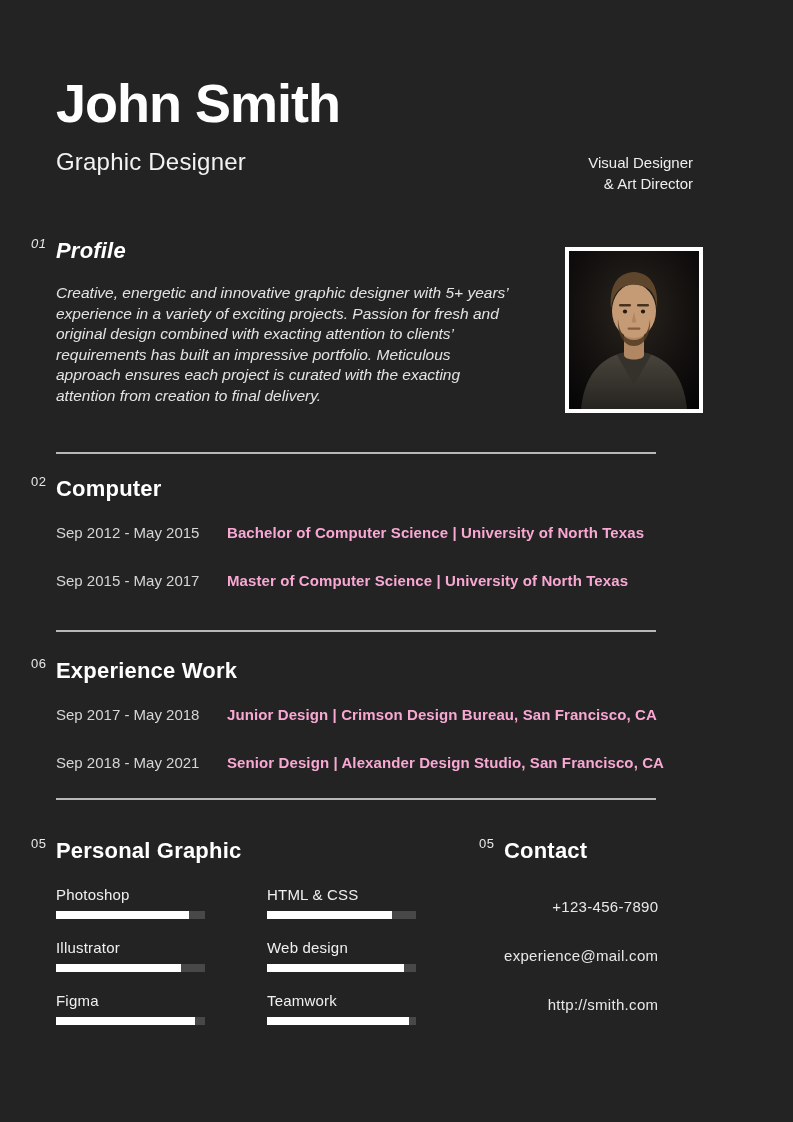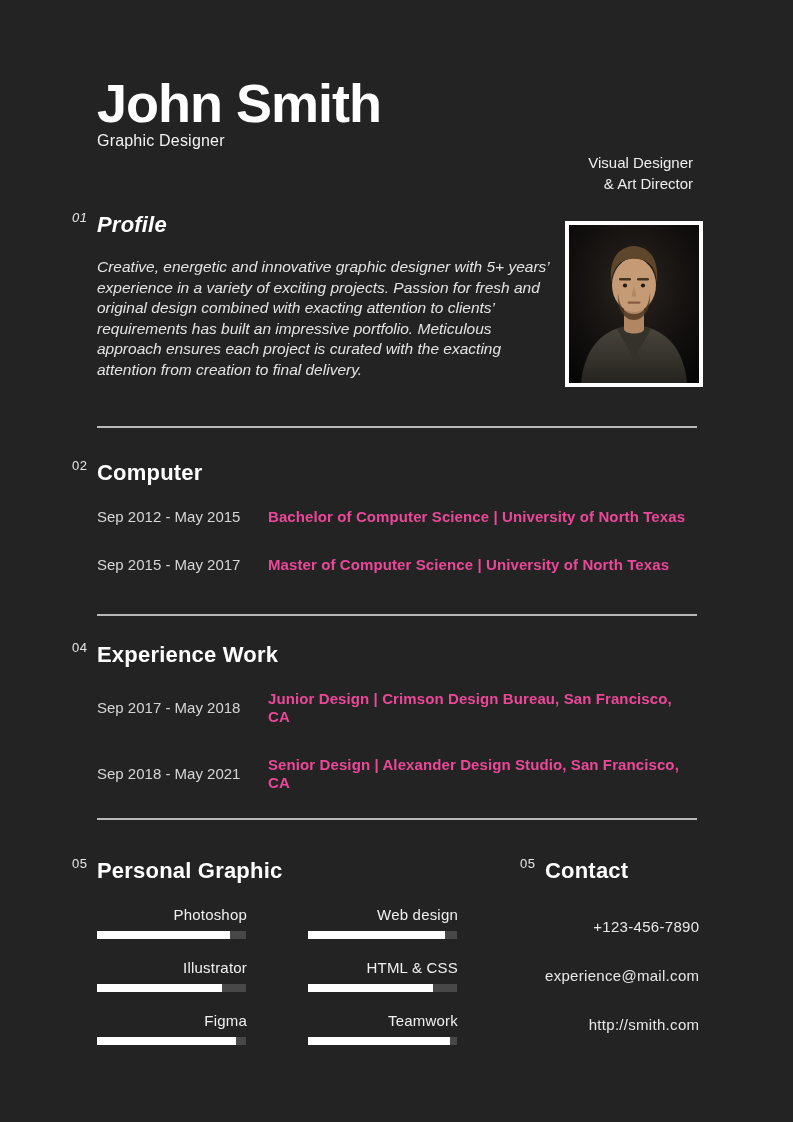--- a/index.html
+++ b/index.html
@@ -7,30 +7,30 @@
   body { font-family:"Liberation Sans", sans-serif; }
 
   .page {
     position:relative;
     width:793px; height:1122px;
     margin:0 auto;
     background:#232323;
     color:#fff;
     overflow:hidden;
   }
-  .inner { padding:0 96px 0 97px; }
+  .inner { padding:0 96px 0 56px; }
 
   
   .header { padding-top:74px; }
   .name {
     font-size:54px; line-height:58px; font-weight:700;
     letter-spacing:-1px; color:#ffffff;
   }
   .job-title {
-    font-size:16px; font-weight:400; color:#f2f2f2;
+    margin-top:16px; font-size:24px; font-weight:400; color:#f2f2f2;
     letter-spacing:0.2px;
   }
   .tagline {
     position:absolute; top:152px; right:100px;
     text-align:right; font-size:15px; line-height:21px; color:#eeeeee;
   }
   .tagline span { display:block; }
 
   
   .sec-h {
@@ -59,43 +59,43 @@
   .photo-frame svg { display:block; width:100%; height:100%; }
 
   .divider {
     border:none; border-top:2px solid #b8b8b8;
     margin-left:0; width:600px;
   }
   .div-1 { margin-top:46px; }
   .div-2 { margin-top:40px; }
   .div-3 { margin-top:26px; }
 
-  .edu-section { margin-top:32px; }
+  .edu-section { margin-top:22px; }
   .exp-section { margin-top:26px; }
 
   .rows { margin-top:22px; }
   .row { display:flex; align-items:center; font-size:15px; line-height:18px; }
   .row + .row { margin-top:30px; }
   .row-dates { width:155px; flex:0 0 155px; color:#d6d6d6; font-weight:400; }
-  .row-detail { margin-left:16px; color:#ec4899; font-weight:700; letter-spacing:0.1px; }
+  .row-detail { margin-left:16px; color:#f9a8d4; font-weight:700; letter-spacing:0.1px; }
 
   
   .bottom { display:flex; margin-top:38px; }
   .skills-col { width:362px; flex:0 0 362px; }
   .contact-col { margin-left:86px; }
 
   .skills-grid {
     margin-top:22px;
     display:grid;
     grid-template-columns:150px 150px;
     grid-template-rows:repeat(3, auto);
     grid-auto-flow:column;
     column-gap:61px; row-gap:20px;
   }
-  .skill-label { font-size:15px; line-height:18px; color:#f0f0f0; letter-spacing:0.2px;text-align:right; }
+  .skill-label { font-size:15px; line-height:18px; color:#f0f0f0; letter-spacing:0.2px; }
   .skill-bar {
     margin-top:7px; width:149px; height:8px; background:#484848;
     position:relative;
   }
   .skill-fill { height:100%; background:#ffffff; }
 
   .contact-list { margin-top:34px; }
   .contact-item { font-size:15px; line-height:17px; color:#e8e8e8; letter-spacing:0.3px;text-align:right; }
   .contact-item + .contact-item { margin-top:32px; }
 </style>
@@ -176,21 +176,21 @@
           <span class="row-dates">Sep 2015 - May 2017</span>
           <span class="row-detail">Master of Computer Science | University of North Texas</span>
         </div>
       </div>
     </section>
 
     <hr class="divider div-2">
 
     <section class="exp-section">
       <h2 class="sec-h">
-        <span class="sec-num">04</span>
+        <span class="sec-num">06</span>
         <span>Experience Work</span>
       </h2>
       <div class="rows">
         <div class="row">
           <span class="row-dates">Sep 2017 - May 2018</span>
           <span class="row-detail">Junior Design | Crimson Design Bureau, San Francisco, CA</span>
         </div>
         <div class="row">
           <span class="row-dates">Sep 2018 - May 2021</span>
           <span class="row-detail">Senior Design | Alexander Design Studio, San Francisco, CA</span>
@@ -219,29 +219,29 @@
                 <div class="skill-fill" style="width: 84%;"></div>
               </div>
           </div>
           <div class="skill">
             <div class="skill-label">Figma</div>
             <div class="skill-bar">
                 <div class="skill-fill" style="width: 93%;"></div>
               </div>
           </div>
           <div class="skill">
+            <div class="skill-label">HTML &amp; CSS</div>
+            <div class="skill-bar">
+                <div class="skill-fill" style="width: 84%;"></div>
+              </div>
+          </div>
+          <div class="skill">
             <div class="skill-label">Web design</div>
             <div class="skill-bar">
                 <div class="skill-fill" style="width: 92%;"></div>
-              </div>
-          </div>
-          <div class="skill">
-            <div class="skill-label">HTML &amp; CSS</div>
-            <div class="skill-bar">
-                <div class="skill-fill" style="width: 84%;"></div>
               </div>
           </div>
           <div class="skill">
             <div class="skill-label">Teamwork</div>
             <div class="skill-bar">
                 <div class="skill-fill" style="width: 95%;"></div>
               </div>
           </div>
         </div>
       </section>

